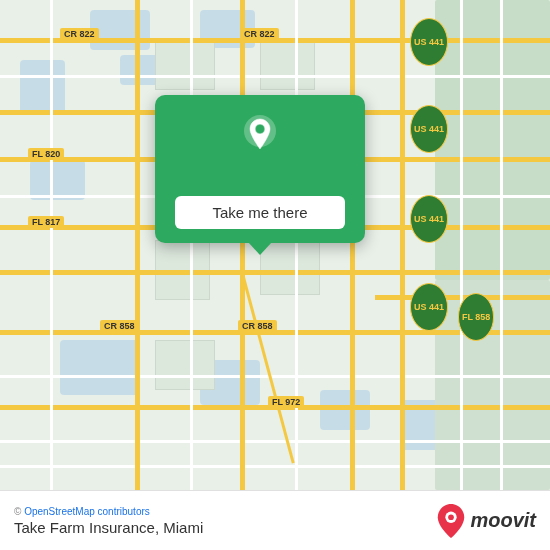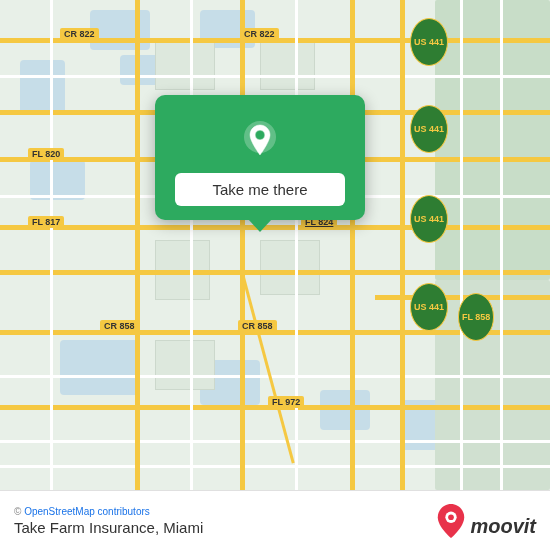--- a/index.html
+++ b/index.html
@@ -64,26 +64,27 @@
     }
 
     
     #popup-card {
       position: absolute;
       top: 95px;
       left: 155px;
       width: 210px;
       background: #2daa5f;
       border-radius: 10px;
-      padding: 24px 20px 14px;
+      padding: 18px 20px 14px;
       display: flex;
       flex-direction: column;
       align-items: center;
       z-index: 100;
       box-shadow: 0 4px 15px rgba(0,0,0,0.3);
+      gap: 29px;
     }
 
     #popup-card::after {
       content: '';
       position: absolute;
       bottom: -12px;
       left: 50%;
       transform: translateX(-50%);
       width: 0;
       height: 0;
@@ -144,21 +145,21 @@
 
     .location-name {
       font-size: 15px;
       font-weight: 500;
       color: #333;
     }
 
     
     #moovit-logo {
       display: flex;
-      align-items: flex-end;
+      align-items: center;
       gap: 5px;
     }
     .moovit-pin {
       width: 28px;
       height: 34px;
     }
     .moovit-text {
       font-size: 20px;
       font-weight: bold;
       color: #333;

